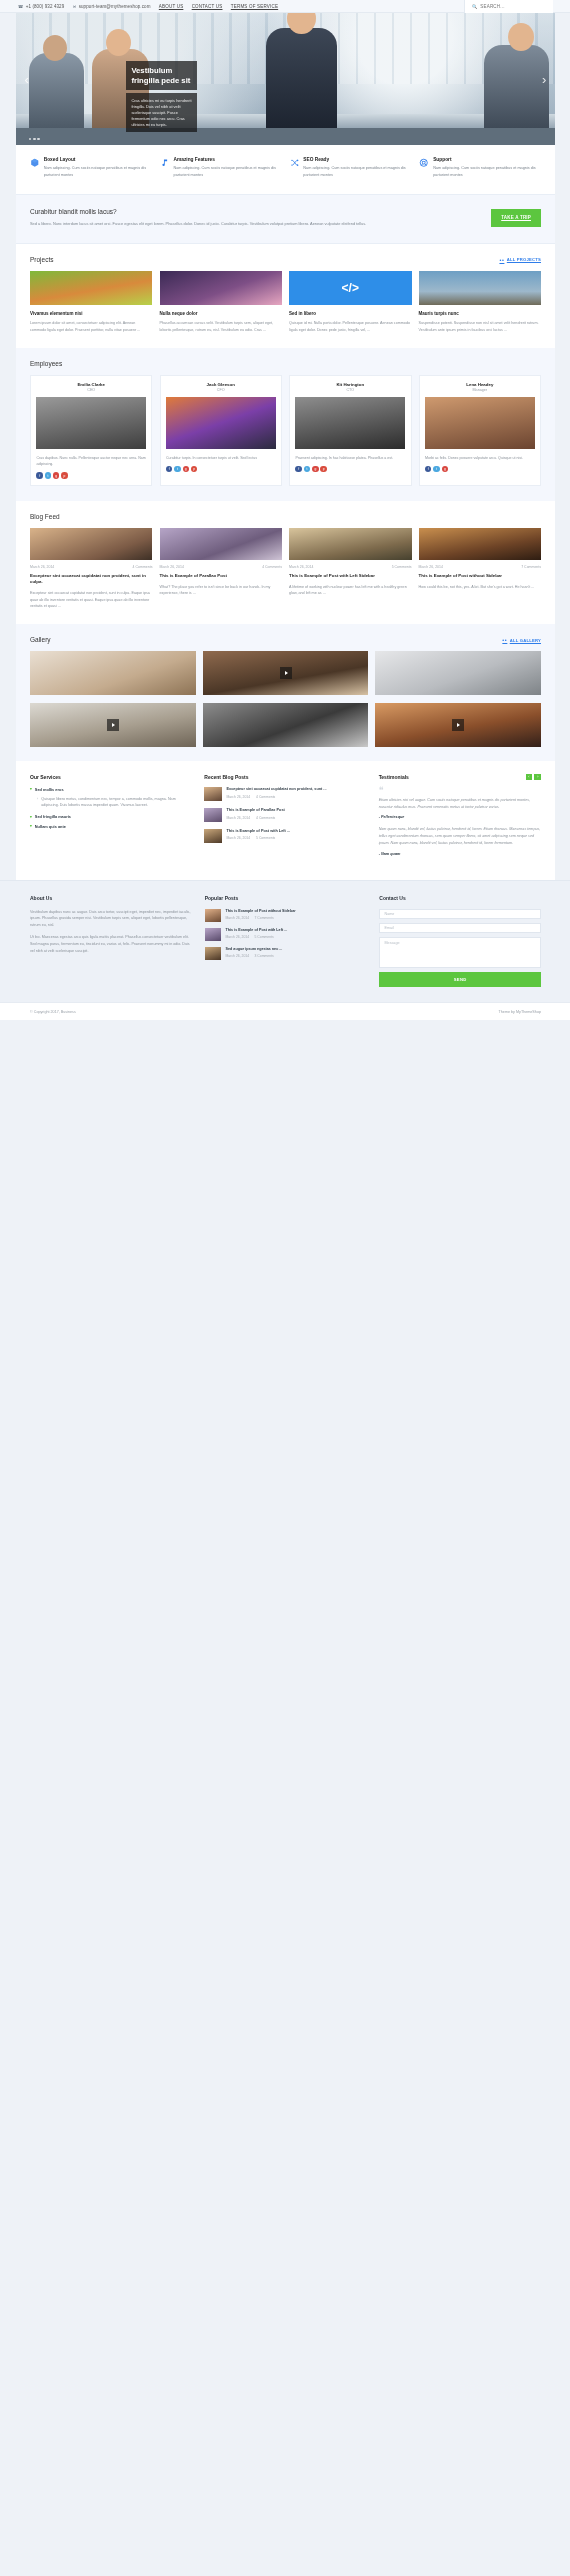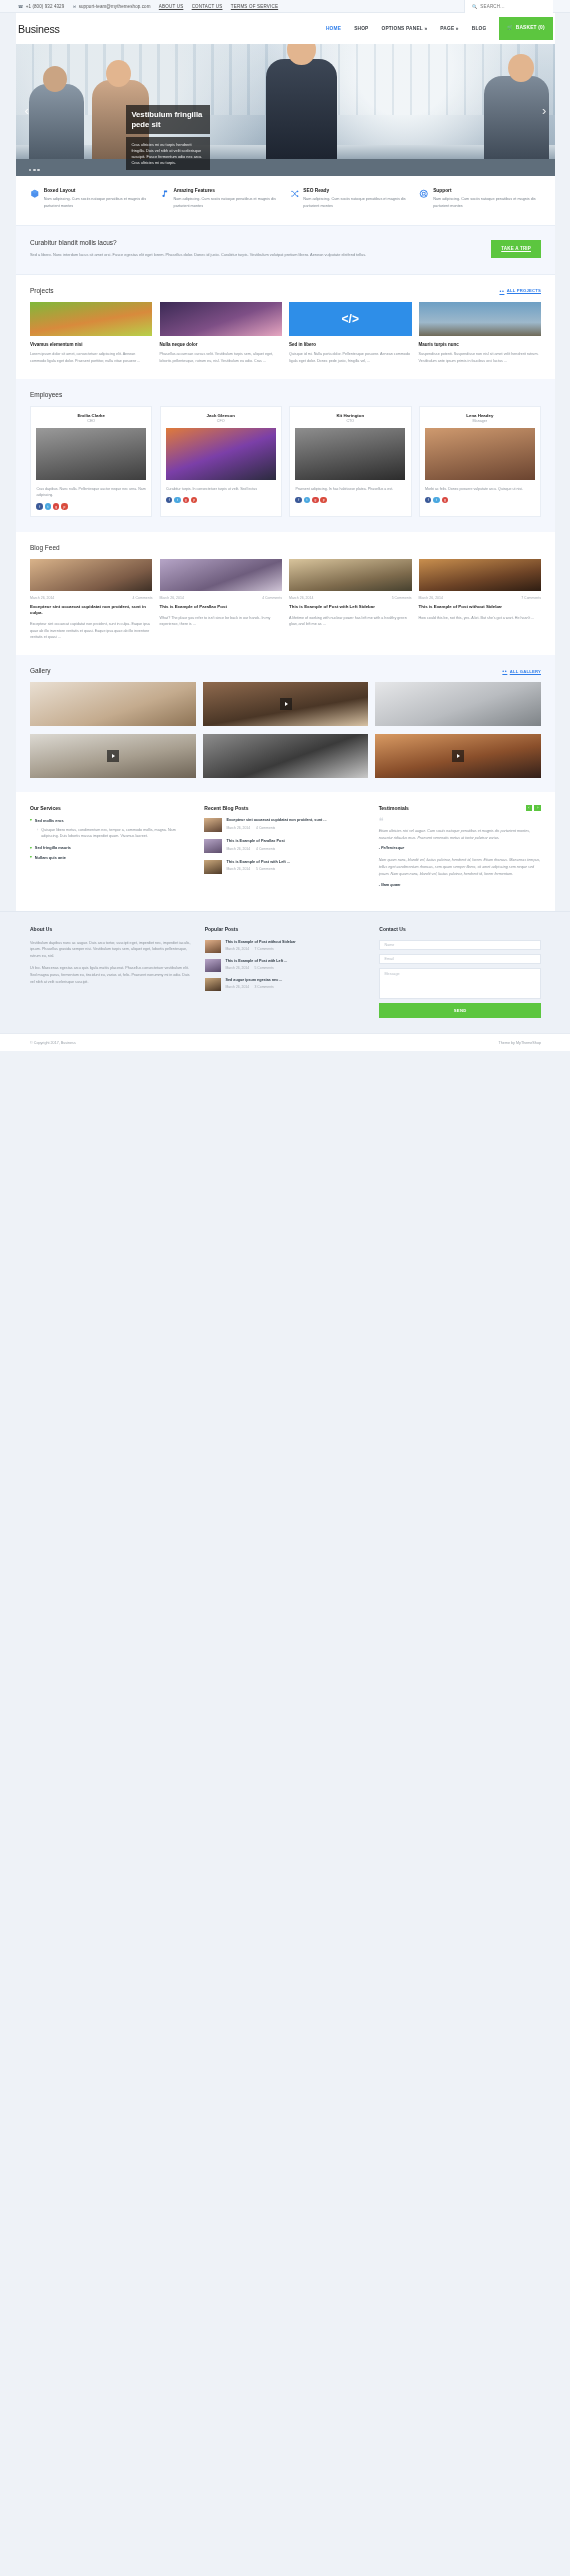--- a/index.html
+++ b/index.html
@@ -45,21 +45,21 @@
   .hero-img .deskline { position:absolute; left:0; right:0; bottom:15.5px; height:15.5px; background:linear-gradient(180deg,#cfd9e0,#8fa0ae); }
   .hero-img .table { position:absolute; left:0; right:0; bottom:0; height:16.7px; background:#5f6e7b; }
   .p1,.p2,.p3,.p4 { position:absolute; bottom:16.7px; border-radius:18px 18px 0 0; }
   .p1 { left:13px; width:55px; height:75px; background:linear-gradient(180deg,#8a98a6,#4d5a67); }
   .p2 { left:76px; width:57px; height:79px; background:linear-gradient(180deg,#cfa98a,#7d6450); }
   .p3 { left:250px; width:71px; height:100px; background:linear-gradient(180deg,#3d4756,#1d2430); }
   .p4 { right:6px; width:65px; height:83px; background:linear-gradient(180deg,#7e8b99,#3f4a57); }
   .head { position:absolute; border-radius:50%; background:#e2b58f; }
   .hero-arrow { position:absolute; top:50%; transform:translateY(-50%); font-size:13px; color:rgba(255,255,255,.85); width:14.3px; text-align:center; cursor:pointer; }
   .hero-arrow.l { left:3.6px; } .hero-arrow.r { right:3.6px; }
-  .hero-caption { position:absolute; left:110px; bottom:6px; width:84px; }
+  .hero-caption { position:absolute; left:110px; bottom:13px; width:71px; }
   .cap-title { background:rgba(20,20,20,.72); color:#fff; font-size:7.7px; font-weight:700; line-height:1.3; padding:4.2px 5.4px 4.8px; }
   .cap-body { background:rgba(20,20,20,.72); color:#e8e8e8; font-size:3.9px; line-height:1.55; padding:4.2px 5.4px; margin-top:3px; }
   .hero-dots { position:absolute; left:13px; bottom:4.8px; display:flex; gap:1.8px; }
   .hero-dots i { width:2.4px; height:2.4px; background:rgba(255,255,255,.75); border-radius:50%; display:block; }
 
   
   .features { background:#fff; padding:12px 0 15.5px; }
   .features .wrap { display:flex; gap:8.3px; padding:0 12px; }
   .feat { flex:1; display:flex; gap:4.2px; }
   .feat .ico { color:#2e7dea; flex:0 0 auto; padding-top:0.6px; }
@@ -198,36 +198,20 @@
       <a class="tb-link" href="#">Contact Us</a>
       <a class="tb-link" href="#">Terms of Service</a>
       <div class="tb-search">
         <span class="tb-ico">🔍</span>
         <input type="text" placeholder="Search..." style="">
       </div>
     </div>
   </div>
 
   <div class="shell">
-    <div class="header">
-      <div class="wrap">
-        <div class="logo">Business</div>
-        <nav class="nav">
-          <a href="#" class="active">Home</a>
-          <a href="#">Shop</a>
-          <a href="#">Options Panel »</a>
-          <a href="#">Page »</a>
-          <a href="#">Blog</a>
-          <a href="#" class="basket">
-            <span>🛒</span>
-            <span>Basket (0)</span>
-          </a>
-        </nav>
-      </div>
-    </div>
 
     <div class="hero">
       <div class="hero-img">
         <div class="sky"></div>
           <div class="win"></div>
         <div class="deskline"></div>
         <div class="p1"></div>
           <div class="head" style="left:27px;bottom:84px;width:24px;height:26px;background:#caa483;"></div>
         <div class="p2"></div>
           <div class="head" style="left:90px;bottom:89px;width:25px;height:27px;"></div>

